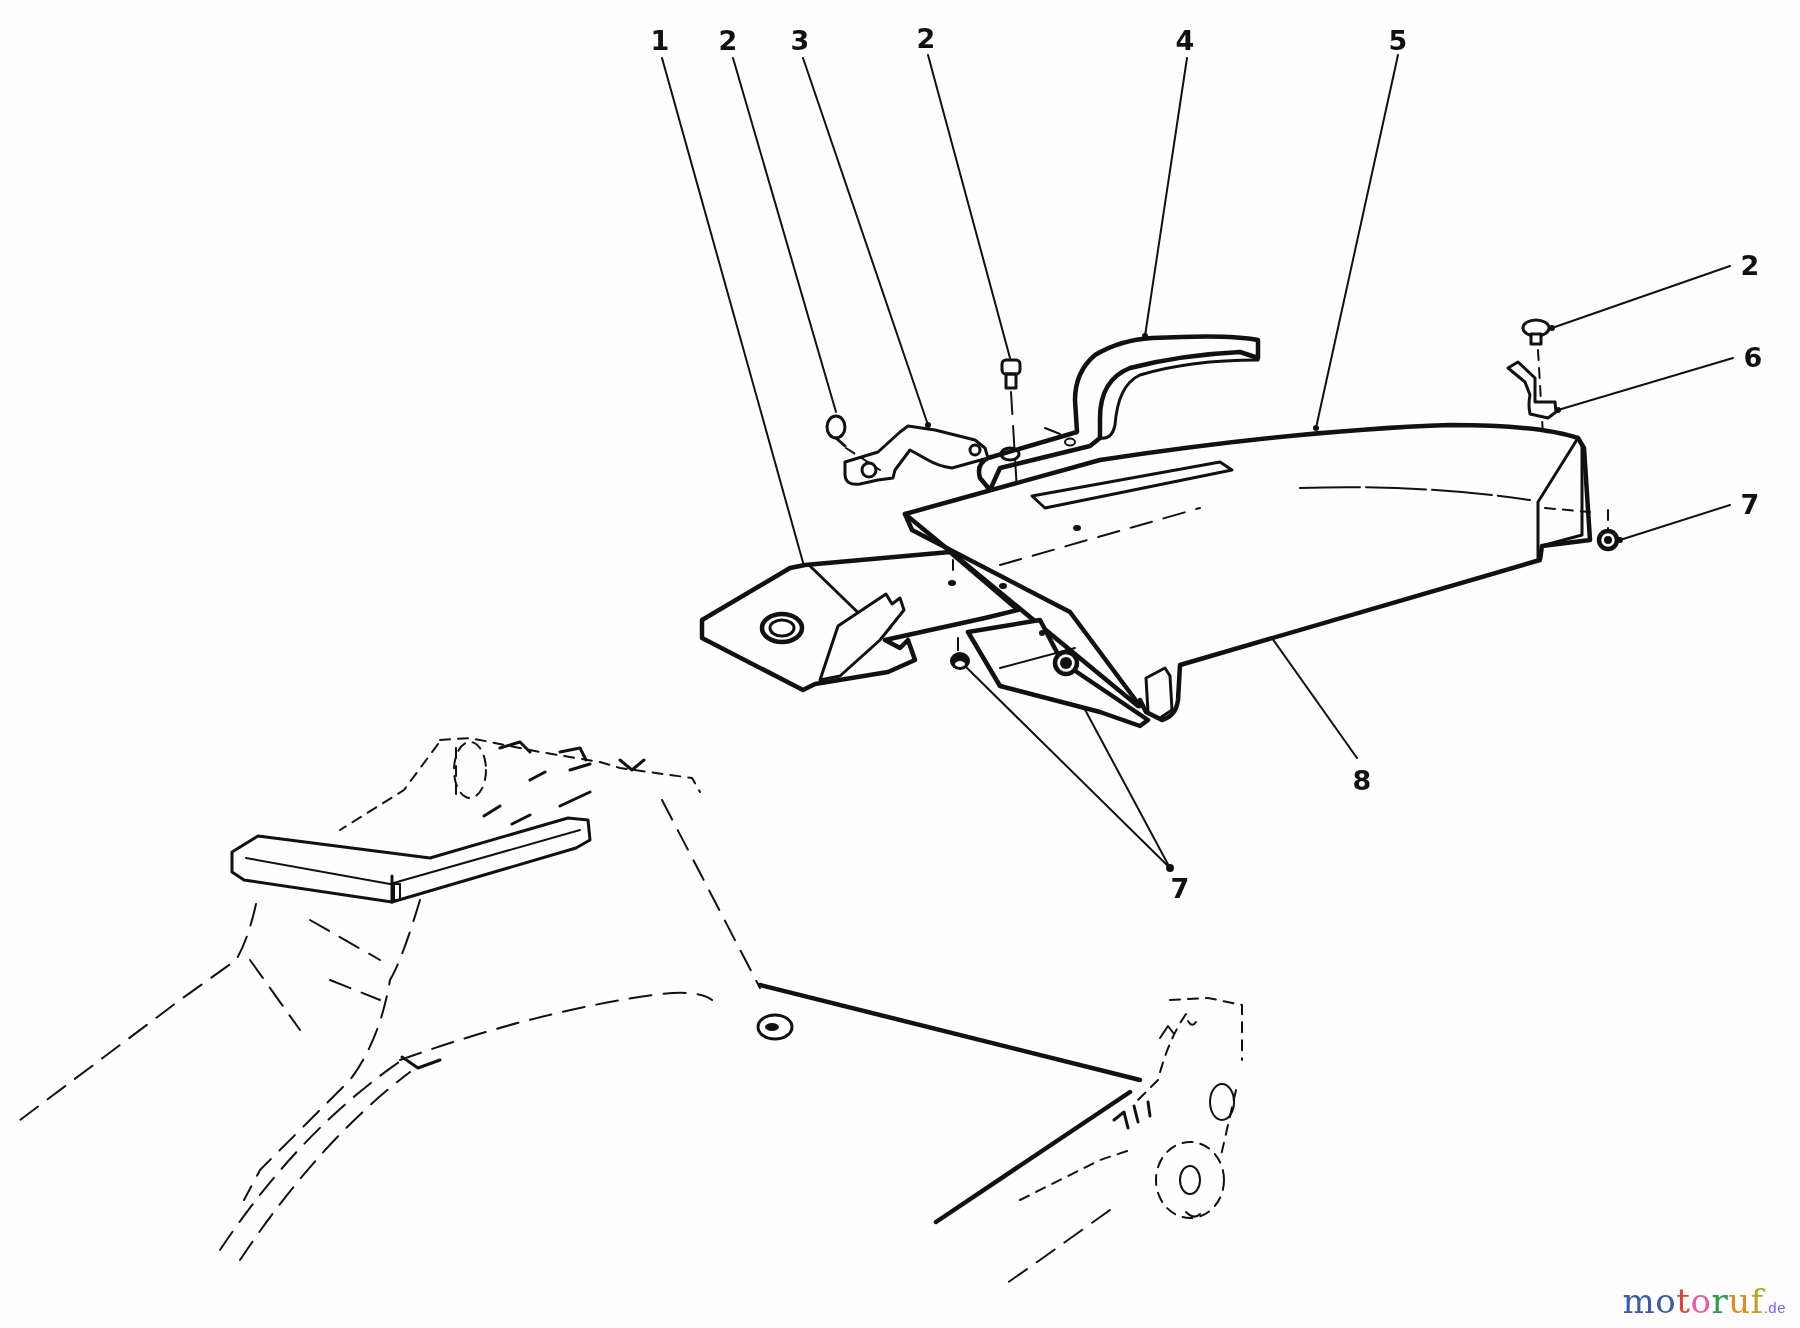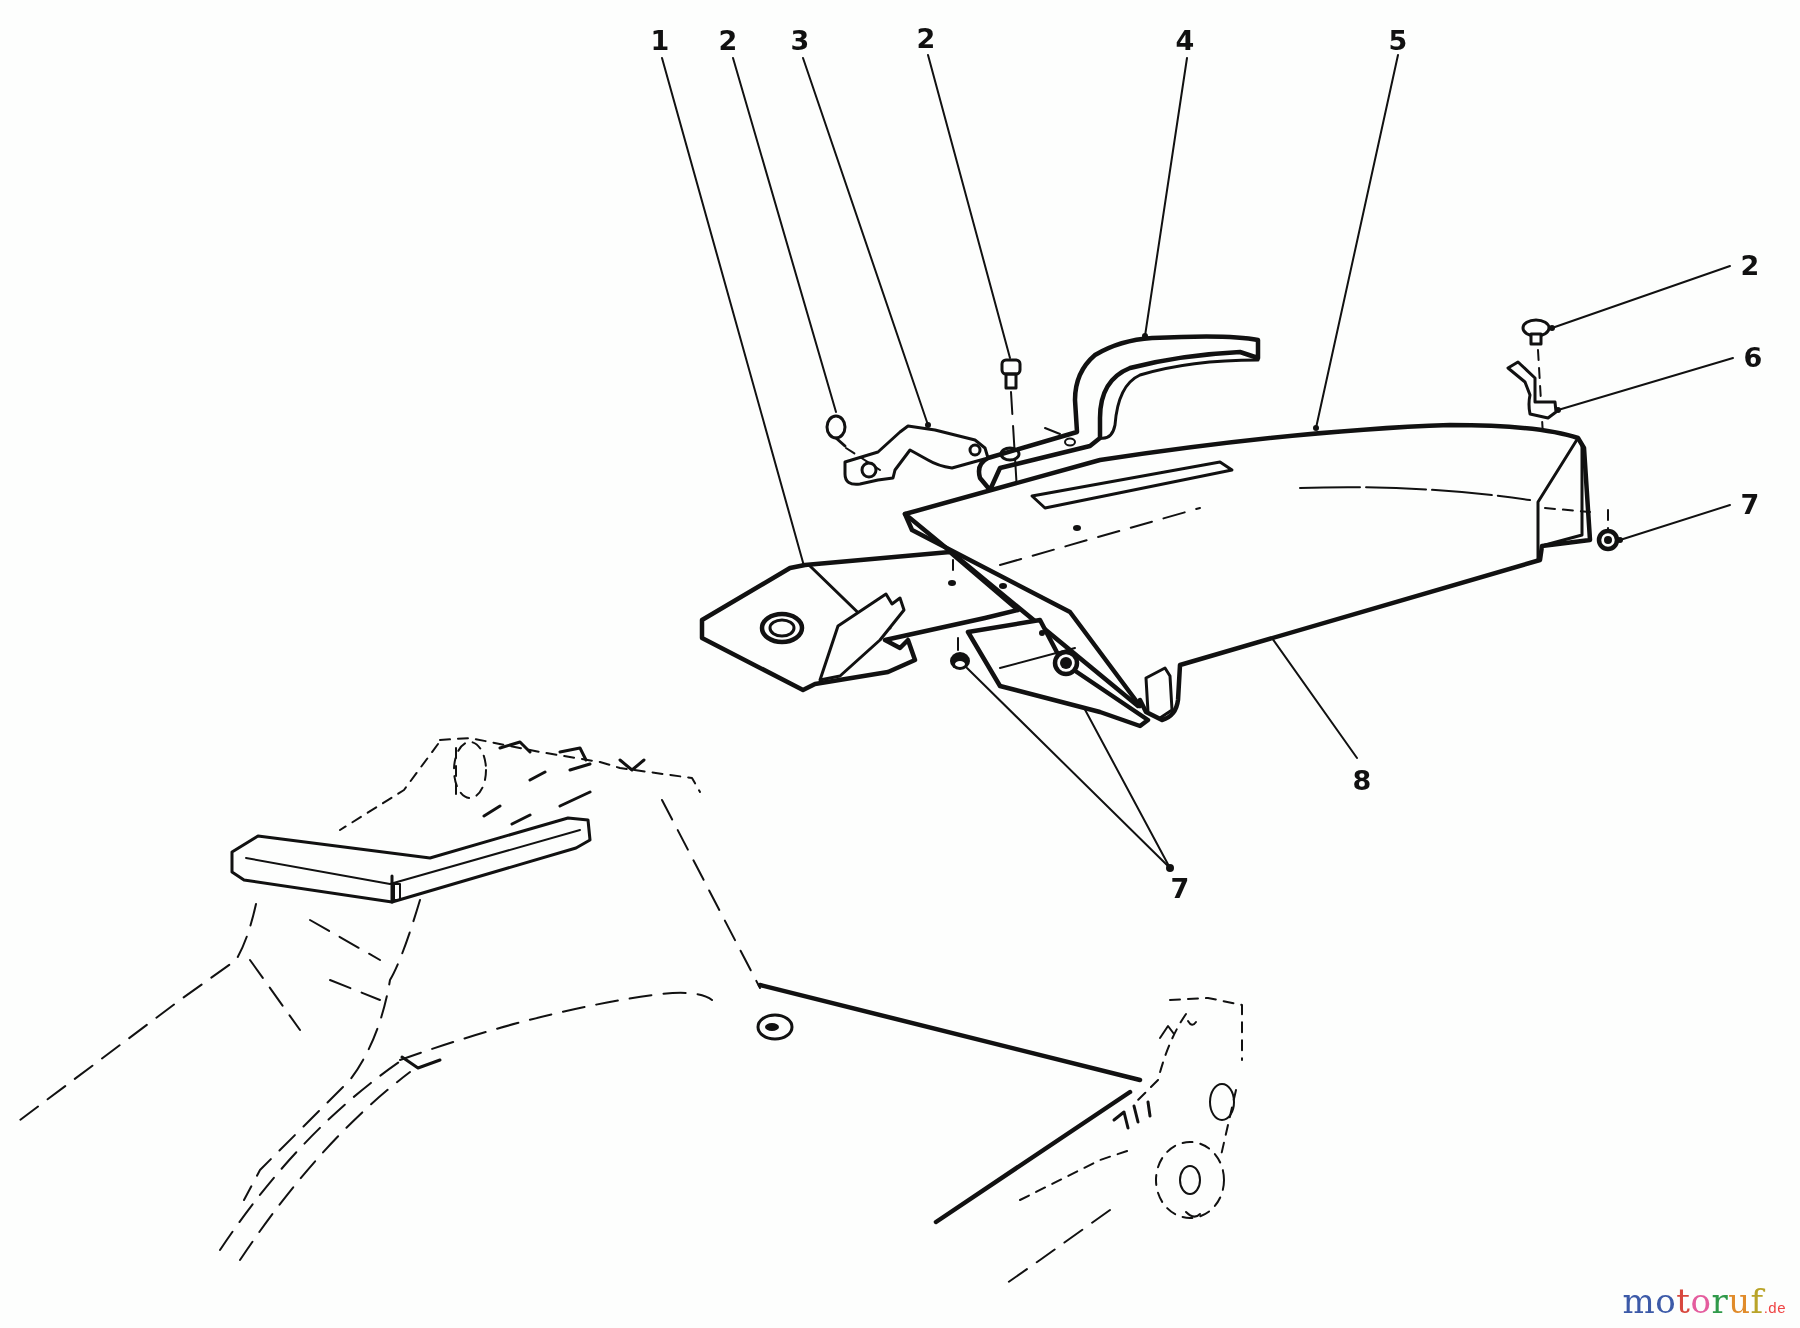--- a/index.html
+++ b/index.html
@@ -30,21 +30,21 @@
     .fillw { fill: #fdfefd; }
     .dot { fill: #111; }
     #watermark {
       position: absolute;
       right: 14px; bottom: 10px;
       font-family: "DejaVu Serif", serif;
       font-size: 34px;
       letter-spacing: 0.5px;
       line-height: 1;
     }
-    #watermark .tld { font-size: 15px; color: #ef4444; font-family: "Liberation Sans", sans-serif; }
+    #watermark .tld { font-size: 15px; color: #8b5cf6; font-family: "Liberation Sans", sans-serif; }
   </style>
 </head>
 <body>
 
 <svg id="diagram" viewBox="0 0 1800 1328" xmlns="http://www.w3.org/2000/svg">
 
   <g>
 
     <line class="ln thin" x1="662" y1="58" x2="804" y2="566"></line>
     <circle class="dot" cx="804" cy="566" r="3"></circle>

